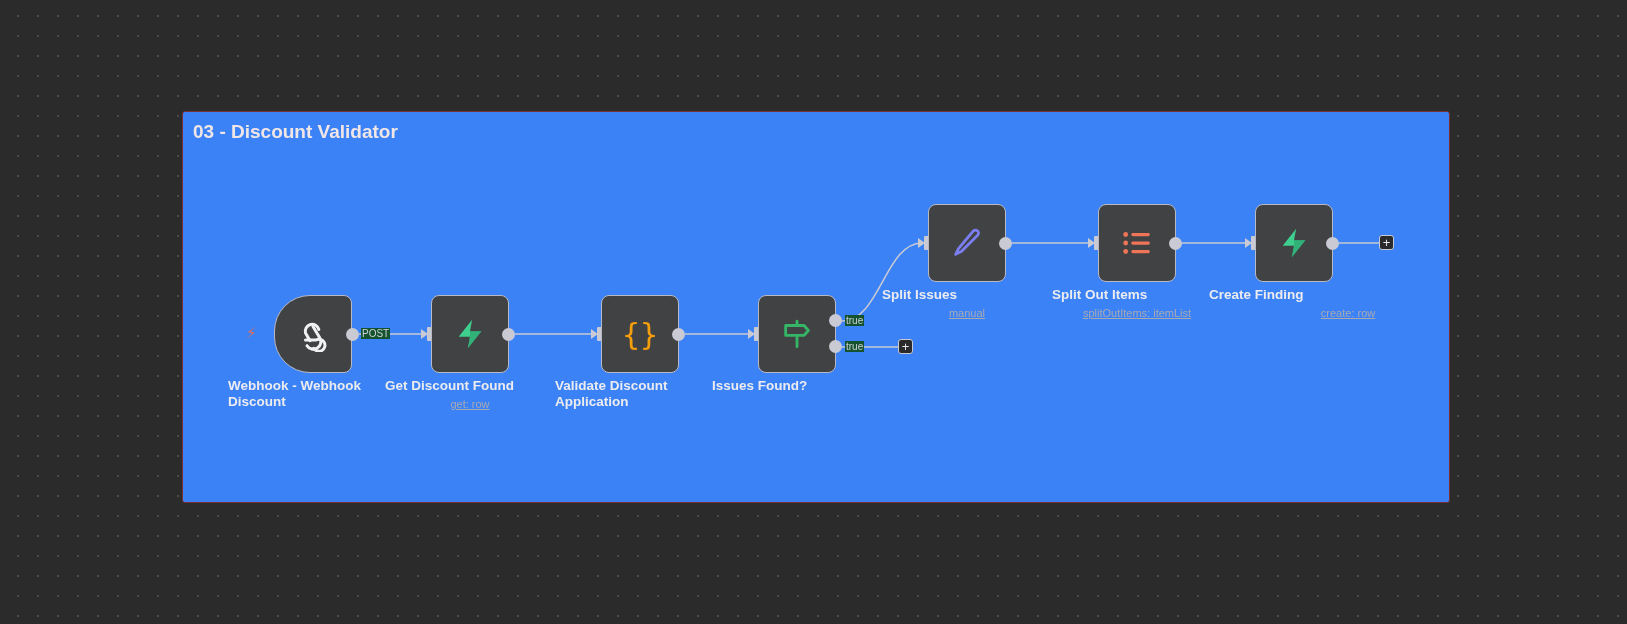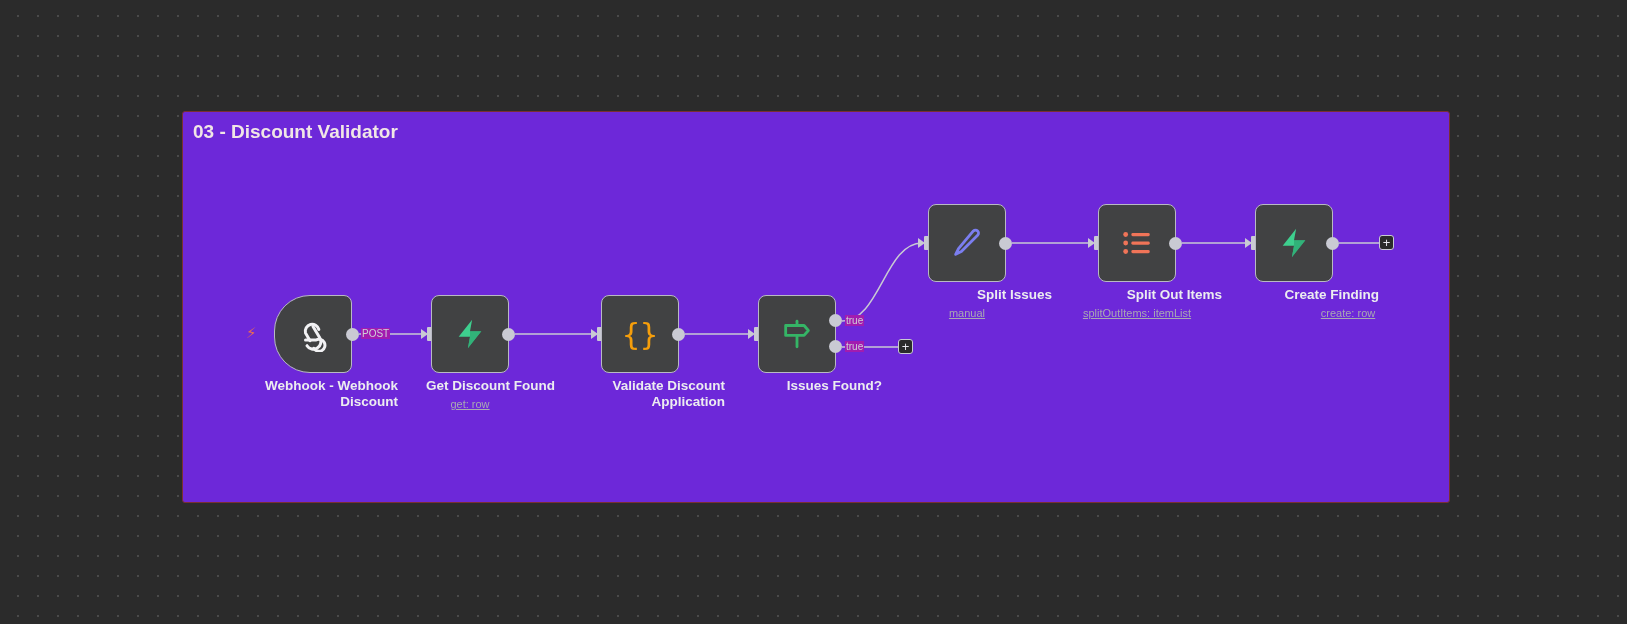--- a/index.html
+++ b/index.html
@@ -2,33 +2,33 @@
 <html><head>
 <meta charset="utf-8">
 <style>
   html,body{margin:0;padding:0;}
   body{width:1627px;height:624px;position:relative;overflow:hidden;
     background-color:#2b2b2b;
     background-image:radial-gradient(circle,#4a4a4a 0.9px,transparent 1.1px);
     background-size:20px 20px;background-position:8px 6px;
     font-family:"Liberation Sans","DejaVu Sans",sans-serif;}
   .note{position:absolute;left:182px;top:111px;width:1268px;height:392px;
-    background:#6d28d9;border:1px solid #7a2f33;border-radius:3px;box-sizing:border-box;}
+    background:#3b82f6;border:1px solid #7a2f33;border-radius:3px;box-sizing:border-box;}
   .note-title{position:absolute;left:10px;top:9px;color:#f1e6e6;font-size:19px;font-weight:bold;}
   svg.edges{position:absolute;left:0;top:0;width:1627px;height:624px;}
   .node{position:absolute;width:78px;height:78px;background:#414243;border:1.5px solid #b9b9c3;
     border-radius:8px;box-sizing:border-box;display:flex;align-items:center;justify-content:center;}
   .node.trigger{border-radius:36px 8px 8px 36px;}
-  .label{position:absolute;width:170px;text-align:right;color:#ececf0;font-size:13.5px;font-weight:bold;line-height:16px;}
+  .label{position:absolute;width:170px;text-align:left;color:#ececf0;font-size:13.5px;font-weight:bold;line-height:16px;}
   .sub{position:absolute;width:200px;text-align:center;color:#a9a9b2;font-size:11px;text-decoration:underline;}
   .out{position:absolute;width:13px;height:13px;border-radius:50%;background:#c9cad3;}
   .in{position:absolute;width:7px;height:14px;background:#c9cad3;border-radius:1px;}
   .plus{position:absolute;width:15px;height:15px;border:1.5px solid #c9cad3;border-radius:3px;background:#2a2a2b;
     color:#e8e8ee;font-size:13px;line-height:14px;text-align:center;box-sizing:border-box;}
-  .edge-lbl{position:absolute;color:#cfd0d8;font-size:10px;background:#a21caf;padding:0 1px;}
+  .edge-lbl{position:absolute;color:#cfd0d8;font-size:10px;background:#14532d;padding:0 1px;}
   .bolt{position:absolute;color:#e86a54;font-size:15px;}
 </style>
 </head>
 <body>
 
 <div class="note">
   <div class="note-title">03 - Discount Validator</div>
 </div>
 
 <svg class="edges">

